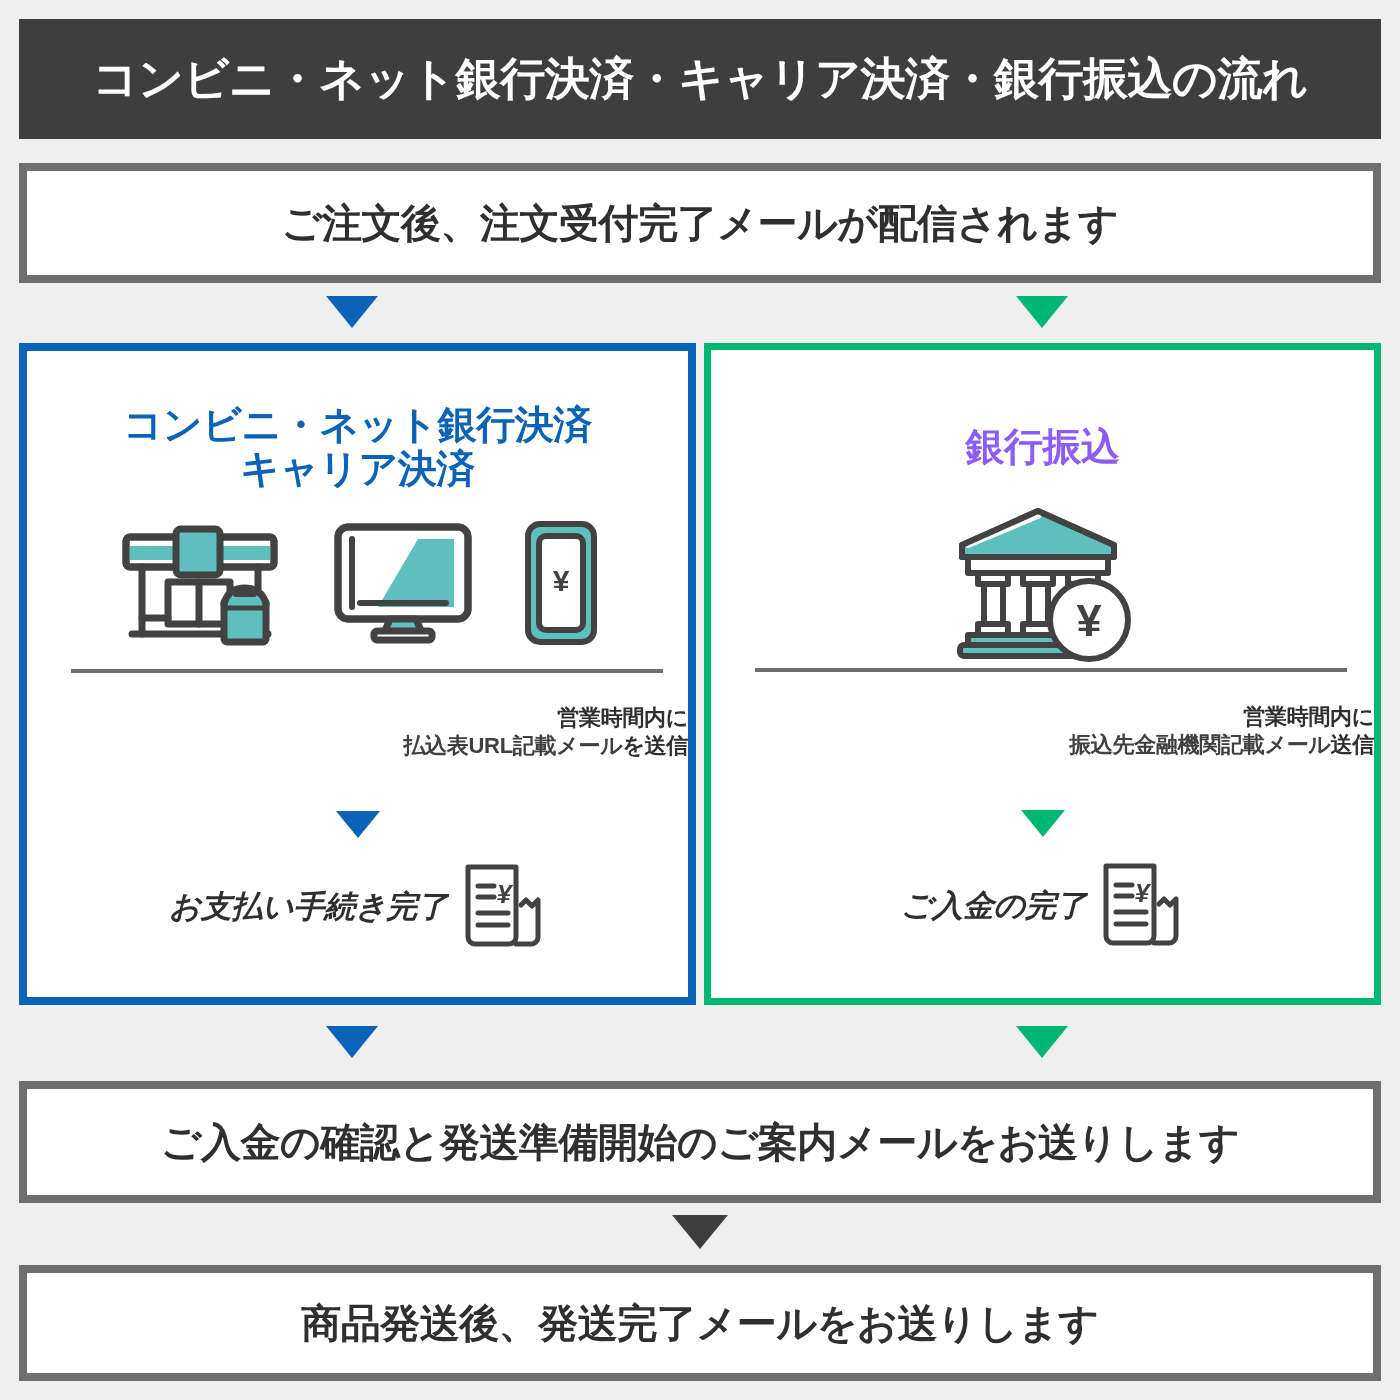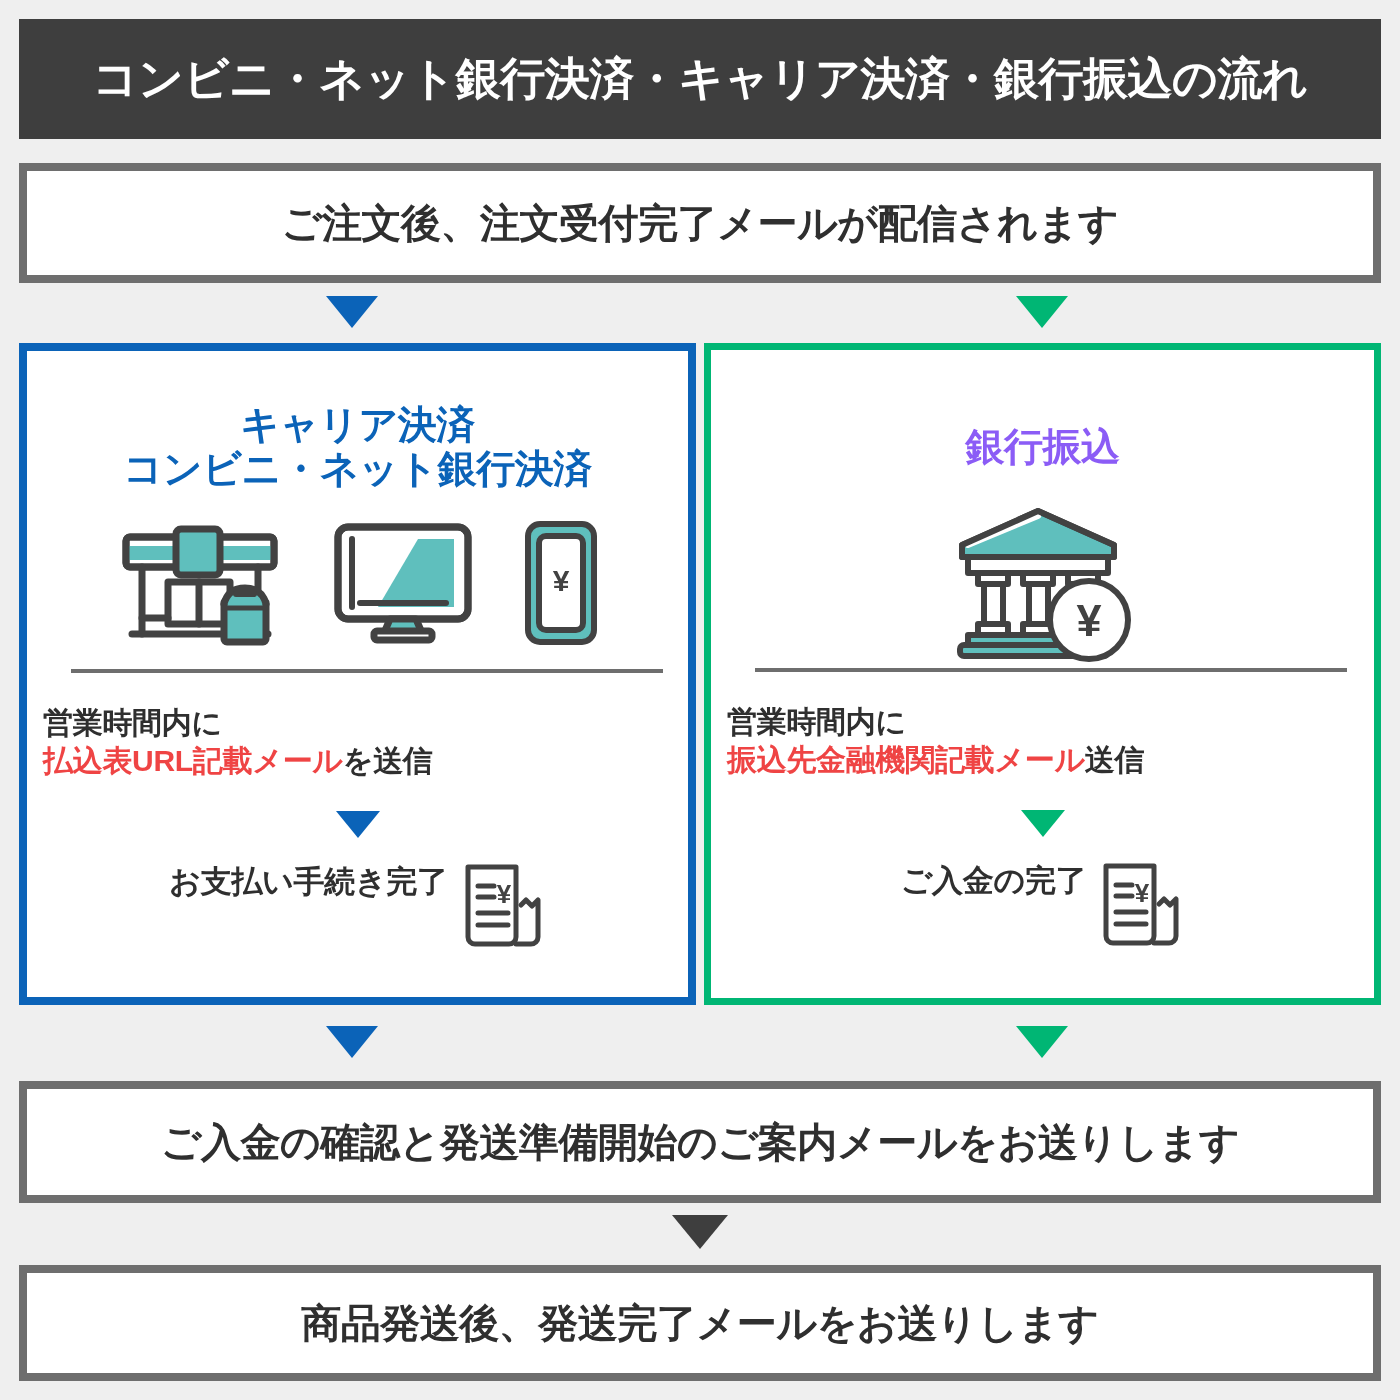--- a/index.html
+++ b/index.html
@@ -116,39 +116,40 @@
   .divider {
     position: absolute;
     height: 4px;
     background: #6e6e6e;
   }
   #div-left  { left: 44px; top: 318px; width: 592px; }
   #div-right { left: 44px; top: 318px; width: 592px; }
 
   .send-line {
     position: absolute;
-    left: 16px;
+    left: 0;
     width: 100%;
-    text-align: left;
-    font-size: 30px;
+    text-align: right;
+    font-size: 22px;
     font-weight: bold;
     color: #2f2f2f;
     letter-spacing: -0.3px;
     line-height: 1.28;
   }
-  .send-line .hl { color: #ef4444; }
+  .send-line .hl { color: #404040; }
 
   .complete-row {
     position: absolute;
     left: 0;
     width: 100%;
     display: flex;
-    align-items: flex-start;
+    align-items: center;
     justify-content: center;
     gap: 10px;
+    font-style: italic;
   }
   .complete-row .ctext {
     font-size: 31px;
     font-weight: bold;
     color: #2f2f2f;
     letter-spacing: -0.3px;
     white-space: nowrap;
   }
 
   .inner-arrow {
@@ -176,22 +177,22 @@
 
   <div class="grey-box" id="box-order">
     <div class="gtext">ご注文後、注文受付完了メールが配信されます</div>
   </div>
 
   <div class="tri tri-blue" id="arrow-top-left"></div>
   <div class="tri tri-green" id="arrow-top-right"></div>
 
   <div class="panel" id="panel-conveni">
     <div class="panel-title">
+      <div>コンビニ・ネット銀行決済</div>
       <div>キャリア決済</div>
-      <div>コンビニ・ネット銀行決済</div>
     </div>
 
     <div style="position:absolute; left:0; top:168px; width:100%; display:flex; align-items:center; justify-content:center; gap:48px;">
 
       <span>
         <svg width="168" height="126" viewBox="0 0 168 126">
           <g fill="none" stroke="#424242" stroke-width="7" stroke-linejoin="round" stroke-linecap="round">
 
             <rect x="10" y="17" width="148" height="30" rx="4" fill="#ffffff"></rect>
             <path d="M14 33 H154" stroke="#5fbfbd" stroke-width="14"></path>

